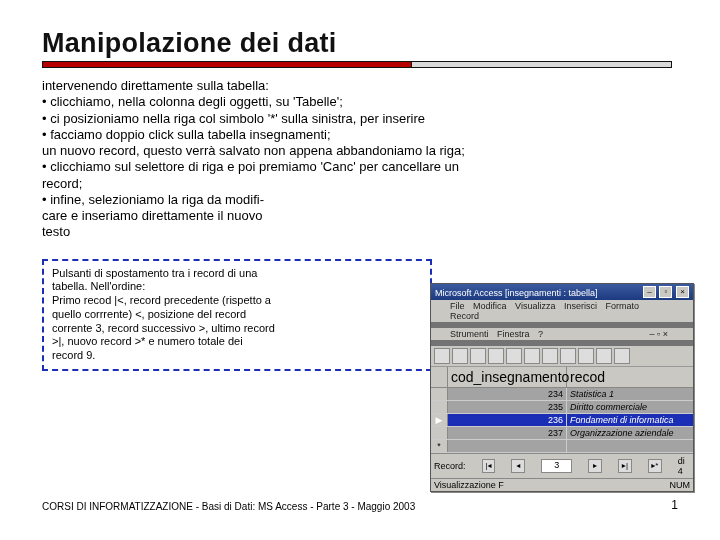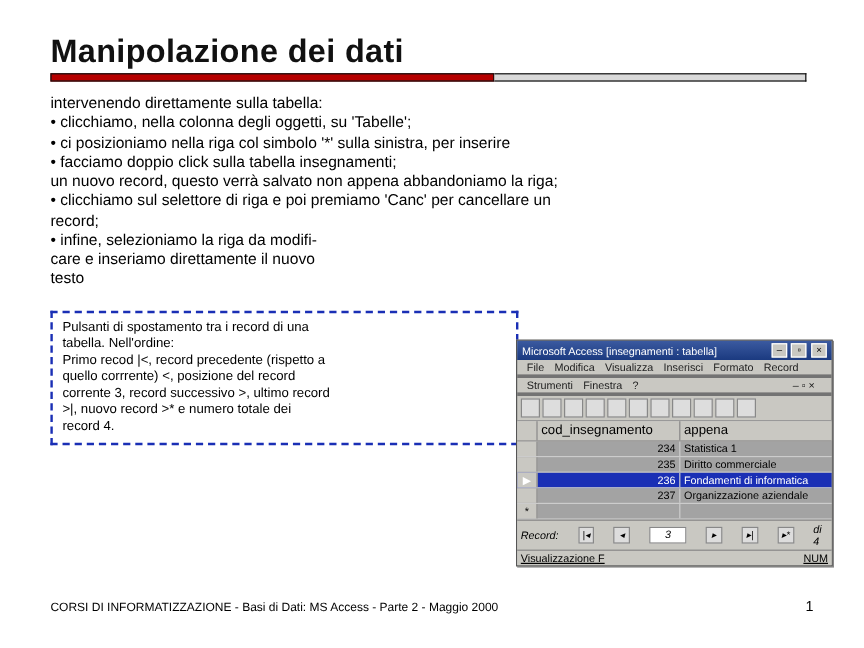--- a/index.html
+++ b/index.html
@@ -113,93 +113,91 @@
     height: 10px;
     background: #c9c8c2;
     border: 1px solid #fff;
     margin-left: 1px;
     text-align: center;
     line-height: 9px;
     color: #000;
     font-size: 8px;
   }
   .menubar, .menubar2 {
-    padding: 1px 8px;
-    border-bottom: 3px solid #737373;
+    padding: 1px 19px;
+    border-bottom: 6px solid #737373;
     font-size: 9px;
     color: #222;
   }
   .menubar span, .menubar2 span { margin-right: 6px; }
   .menubar2 { display: flex; justify-content: space-between; }
   .toolbar {
     padding: 2px 3px;
     border-bottom: 1px solid #999;
     display: flex;
     gap: 2px;
   }
   .toolbar .tb {
     width: 14px; height: 14px;
     background: #ddd;
     border: 1px solid #888;
   }
   .theaders {
     display: flex;
     background: #c9c8c2;
     border-bottom: 1px solid #888;
-    font-size: 11px;
+    font-size: 14px;
   }
   .theaders .sel { width: 16px; border-right: 1px solid #888; }
   .theaders .c1 { width: 112px; padding: 2px 3px; border-right: 1px solid #888; }
   .theaders .c2 { flex: 1; padding: 2px 3px; }
   .datarow {
     display: flex;
     background: #a3a3a3;
     border-bottom: 1px solid #ccc;
     font-size: 9px;
   }
   .datarow .sel {
     width: 16px;
     background: #c9c8c2;
     border-right: 1px solid #888;
     text-align: center;
     font-size: 9px;
     line-height: 12px;
   }
   .datarow.selected { background: #1a2fb5; color: #fff; }
   .datarow .c1 { width: 112px; padding: 1px 3px; border-right: 1px solid #ccc; text-align: right; }
-  .datarow .c2 { flex: 1; padding: 1px 3px; white-space: nowrap; overflow: hidden; }
+  .datarow .c2 { flex: 1; padding: 1px 3px; white-space: nowrap; overflow: hidden; font-style: italic; }
   .navrow {
     background: #c9c8c2;
     border-top: 1px solid #888;
     padding: 2px 3px;
     font-size: 9px;
     display: flex;
     align-items: center;
     gap: 16px;
-    font-style: italic;
   }
   .navrow .nb {
     width: 14px; height: 12px;
     background: #ddd; border: 1px solid #888;
     text-align: center; line-height: 11px;
     font-size: 8px;
   }
   .navrow .ninput {
     width: 34px; height: 12px;
     background: #fff; border: 1px solid #888;
     text-align: center; line-height: 11px;
   }
   .status {
     background: #c9c8c2;
     border-top: 1px solid #888;
     padding: 1px 3px;
     font-size: 9px;
     display: flex;
     justify-content: space-between;
-    text-decoration: underline;
   }
 </style>
 </head>
 <body>
 
 <div class="slide">
   <div class="title-bar">
     <h1 class="title">Manipolazione dei dati</h1>
     <div class="title-underline">
       <span class="red"></span><span class="gray"></span>
@@ -221,24 +219,24 @@
     </div>
   </div>
 
   <div class="callout">
     <div>Pulsanti di spostamento tra i record di una</div>
     <div>tabella. Nell'ordine:</div>
     <div>Primo recod |&lt;, record precedente (rispetto a</div>
     <div>quello corrrente) &lt;, posizione del record</div>
     <div>corrente 3, record successivo &gt;, ultimo record</div>
     <div>&gt;|,  nuovo record &gt;* e numero totale dei</div>
-    <div>record 4.</div>
+    <div>record 9.</div>
   </div>
 
-  <div class="footer">CORSI DI INFORMATIZZAZIONE - Basi di Dati: MS Access - Parte 2 - Maggio 2000</div>
+  <div class="footer">CORSI DI INFORMATIZZAZIONE - Basi di Dati: MS Access - Parte 3 - Maggio 2003</div>
   <div class="pagenum">1</div>
 
   <div class="access-win">
     <div class="access-title">
       <span>Microsoft Access   [insegnamenti : tabella]</span>
       <span class="icons">
         <span>–</span>
         <span>▫</span>
         <span>×</span>
       </span>
@@ -268,21 +266,21 @@
       <div class="tb"></div>
       <div class="tb"></div>
       <div class="tb"></div>
       <div class="tb"></div>
       <div class="tb"></div>
       <div class="tb"></div>
     </div>
     <div class="theaders">
       <div class="sel"></div>
       <div class="c1">cod_insegnamento</div>
-      <div class="c2">appena</div>
+      <div class="c2">recod</div>
     </div>
     <div id="rows-container">
         <div class="datarow">
           <div class="sel"></div>
           <div class="c1">234</div>
           <div class="c2">Statistica 1</div>
         </div>
         <div class="datarow">
           <div class="sel"></div>
           <div class="c1">235</div>

